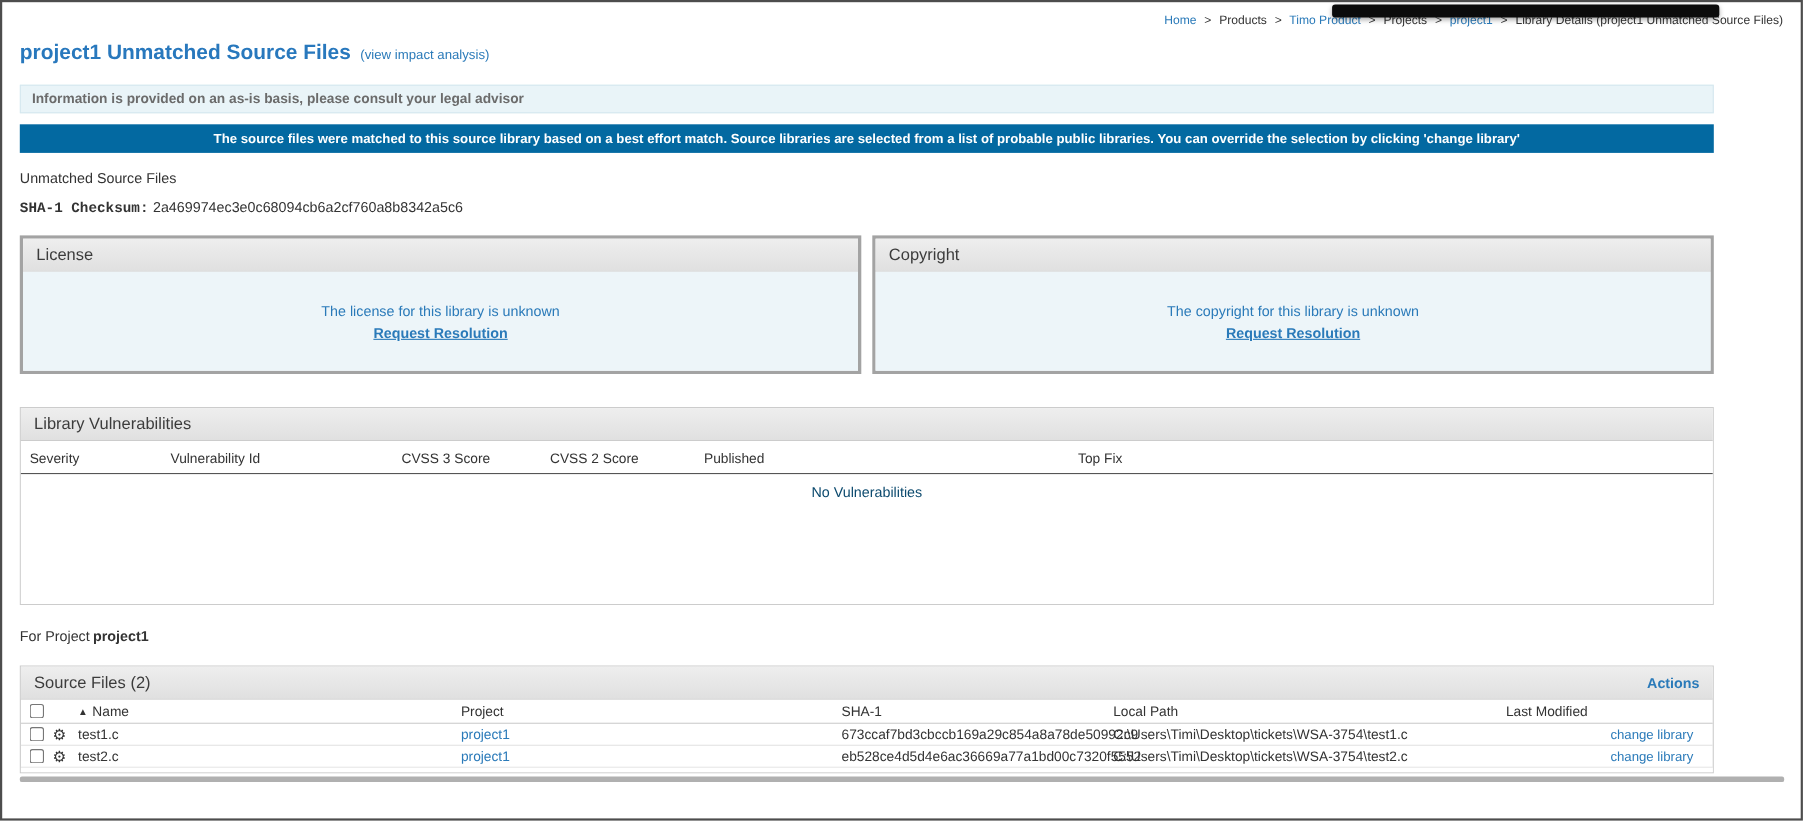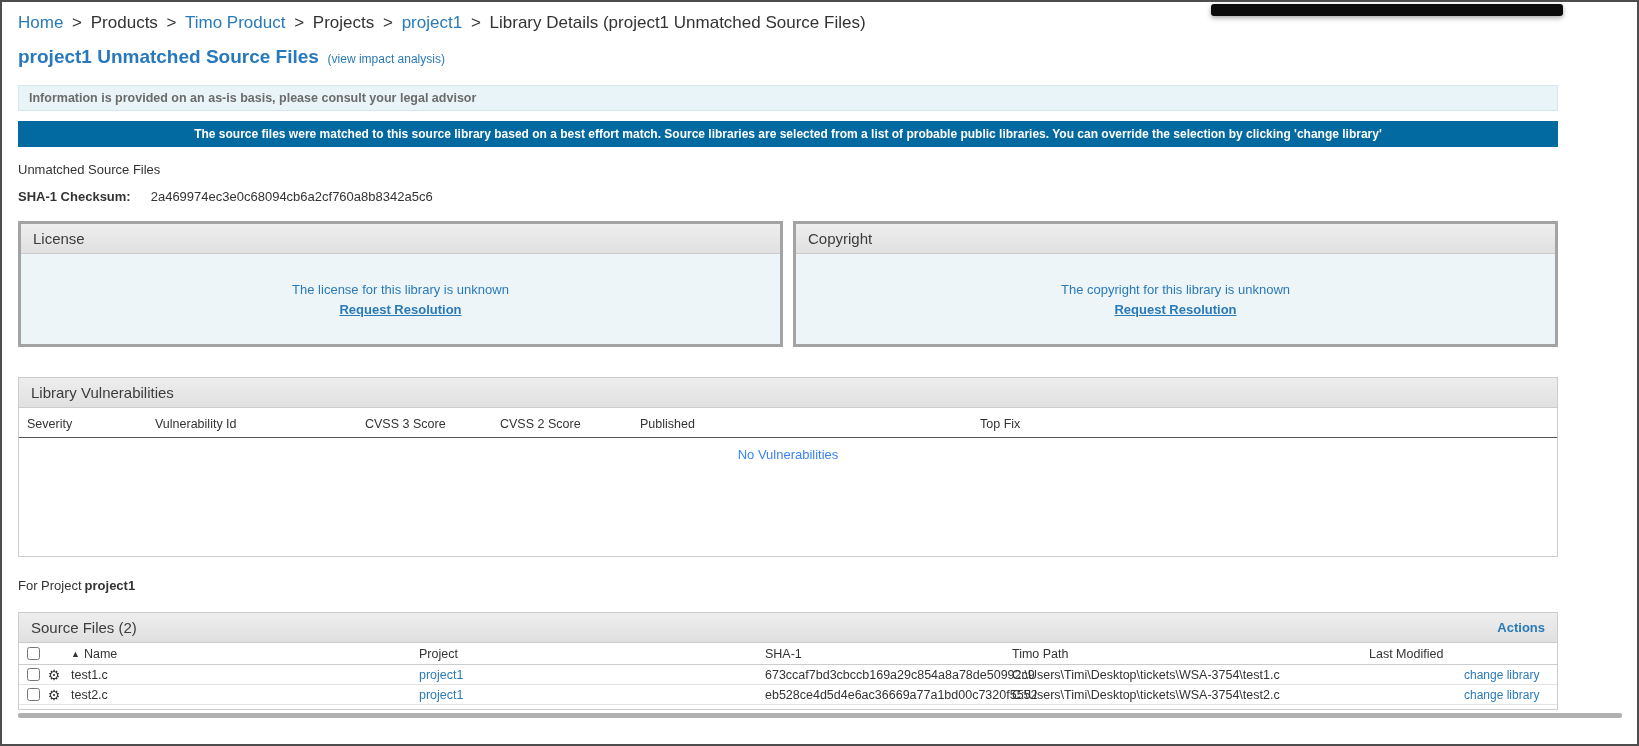--- a/index.html
+++ b/index.html
@@ -15,21 +15,21 @@
   }
   a { cursor: pointer; }
 
   .black-bar {
     position: absolute; top: 2px; right: 74px;
     width: 352px; height: 12px;
     background: #0b0b0b; border-radius: 3px;
     box-shadow: 0 2px 5px rgba(0,0,0,.35);
   }
 
-  .breadcrumb { padding: 11px 16px 0; font-size: 17px; color: #333; }
+  .breadcrumb { padding: 11px 16px 0; font-size: 11px; color: #333; text-align: right; }
   .bc-link { color: #2a7ab9; text-decoration: none; }
   .bc-sep { margin: 0 4px; color: #333; }
 
   .title-row { padding: 13px 16px 0; }
   .page-title { color: #2878bd; font-size: 19px; font-weight: bold; }
   .impact-link { color: #2a7ab9; font-size: 12px; margin-left: 5px; text-decoration: none; }
 
   .content { margin: 0 79px 0 16px; }
 
   .info-banner {
@@ -37,21 +37,21 @@
     color: #6b6b6b; font-weight: bold; text-align: left;
     font-size: 12.5px; padding: 5px 10px;
   }
   .warn-banner {
     margin-top: 10px; background: #0369a1; color: #fff; font-weight: bold;
     text-align: center; font-size: 12px; padding: 6px 10px;
   }
 
   .lib-name { margin-top: 15px; }
   .sha-line { margin-top: 12px; }
-  .sha-line b { margin-right: 20px; }
+  .sha-line b { margin-right: 4px; font-family: Liberation Mono, monospace; }
 
   .panel-row { display: flex; gap: 10px; margin-top: 17px; }
   .panel { flex: 1; border: 3px solid #a3a3a3; }
   .panel-header {
     background: linear-gradient(#eeeeee, #e0e0e0);
     border-bottom: 1px solid #ccc;
     padding: 6px 12px; font-size: 15px; color: #3c3c3c;
   }
   .panel-body {
     background: #edf5f9; height: 90px;
@@ -65,21 +65,21 @@
   .vuln-head {
     display: flex; padding: 9px 0 6px; border-bottom: 1px solid #555;
     font-size: 12.5px; color: #333;
   }
   .vh-sev { width: 136px; padding-left: 8px; }
   .vh-id  { width: 210px; }
   .vh-c3  { width: 135px; }
   .vh-c2  { width: 140px; }
   .vh-pub { width: 340px; }
   .vh-fix { flex: 1; }
-  .vuln-empty { text-align: center; margin-top: 9px; font-size: 13px; color: #3b82f6; }
+  .vuln-empty { text-align: center; margin-top: 9px; font-size: 13px; color: #0c4a6e; }
 
   .for-project { margin-top: 21px; }
   .for-project b { margin-left: 3px; }
 
   .sf-panel { margin-top: 19px; border: 1px solid #ccc; }
   .sf-header {
     background: linear-gradient(#eeeeee, #e0e0e0);
     border-bottom: 1px solid #ccc;
     padding: 6px 12px; font-size: 15px; color: #3c3c3c;
     display: flex; justify-content: space-between; align-items: center;
@@ -189,21 +189,21 @@
     </div>
 
     <div class="sf-row sf-head">
       <span class="col-check">
           <input type="checkbox" style="">
         </span>
       <span class="col-gear"></span>
       <span class="col-name"><span class="sort">▲</span><span>Name</span></span>
       <span class="col-project">Project</span>
       <span class="col-sha">SHA-1</span>
-      <span class="col-path">Timo Path</span>
+      <span class="col-path">Local Path</span>
       <span class="col-mod">Last Modified</span>
       <span class="col-action"></span>
     </div>
 
     <div class="sf-row">
       <span class="col-check">
           <input type="checkbox" style="">
         </span>
       <span class="col-gear">
           <span>⚙</span>

